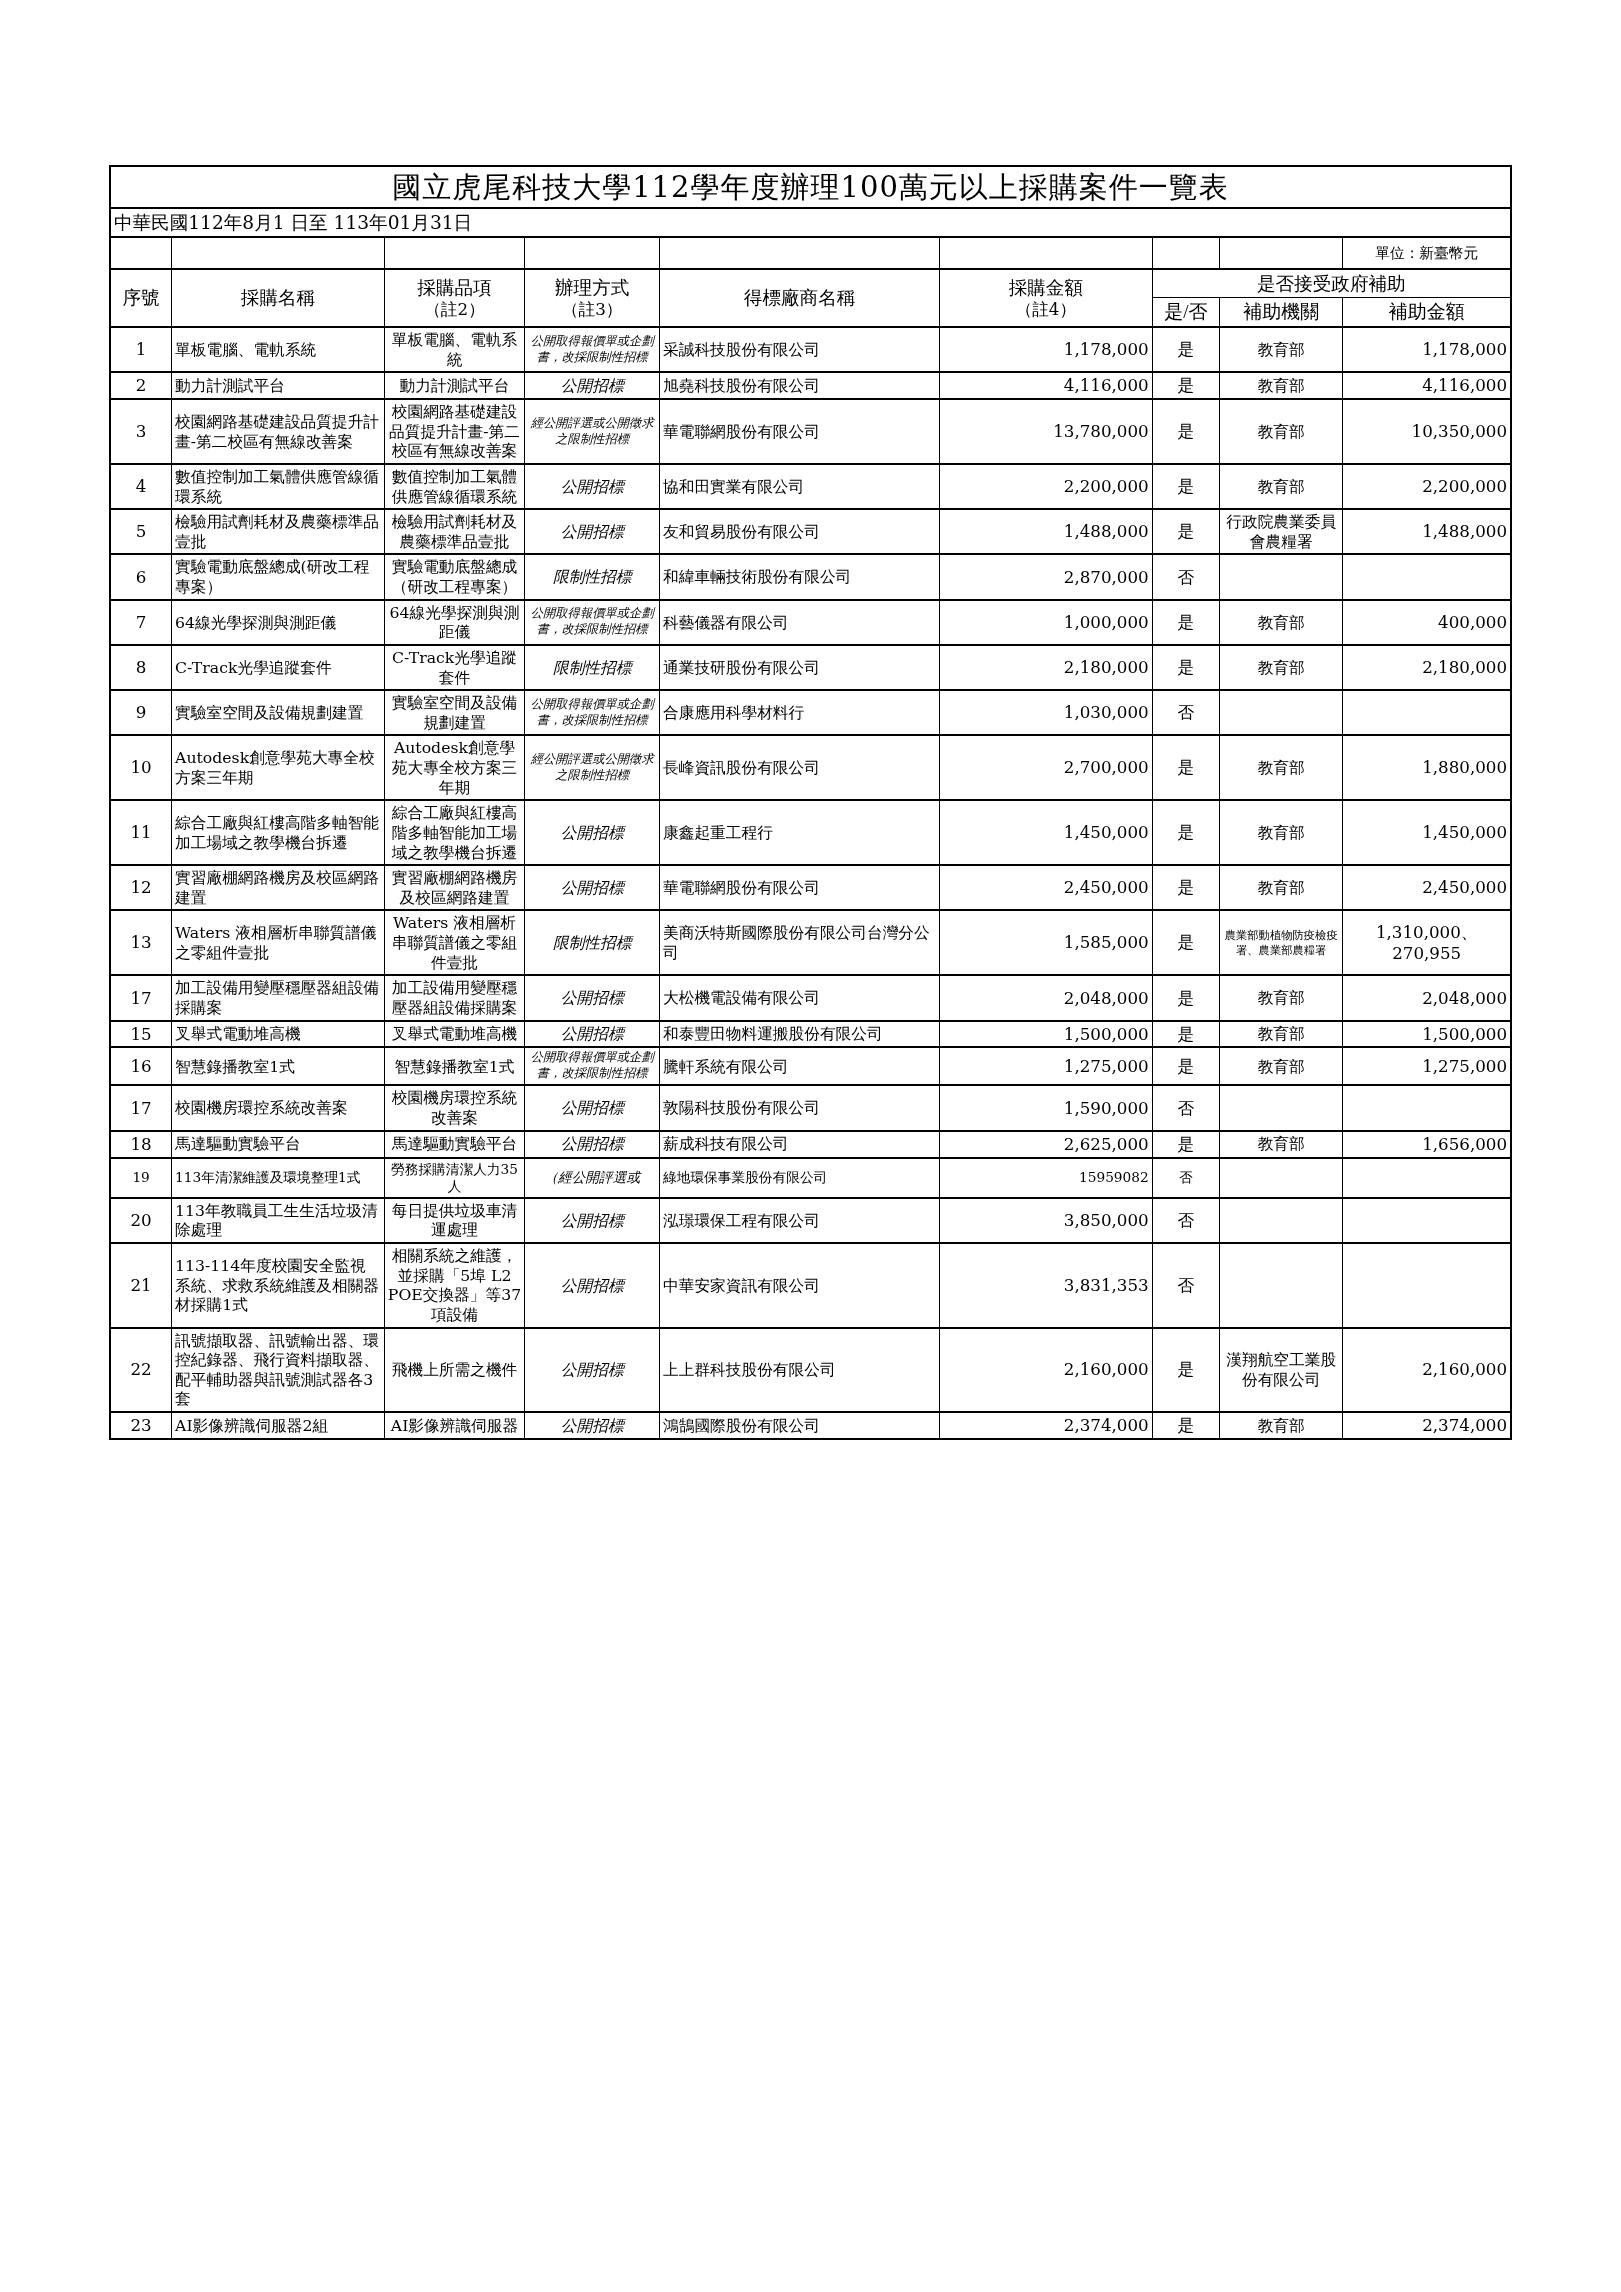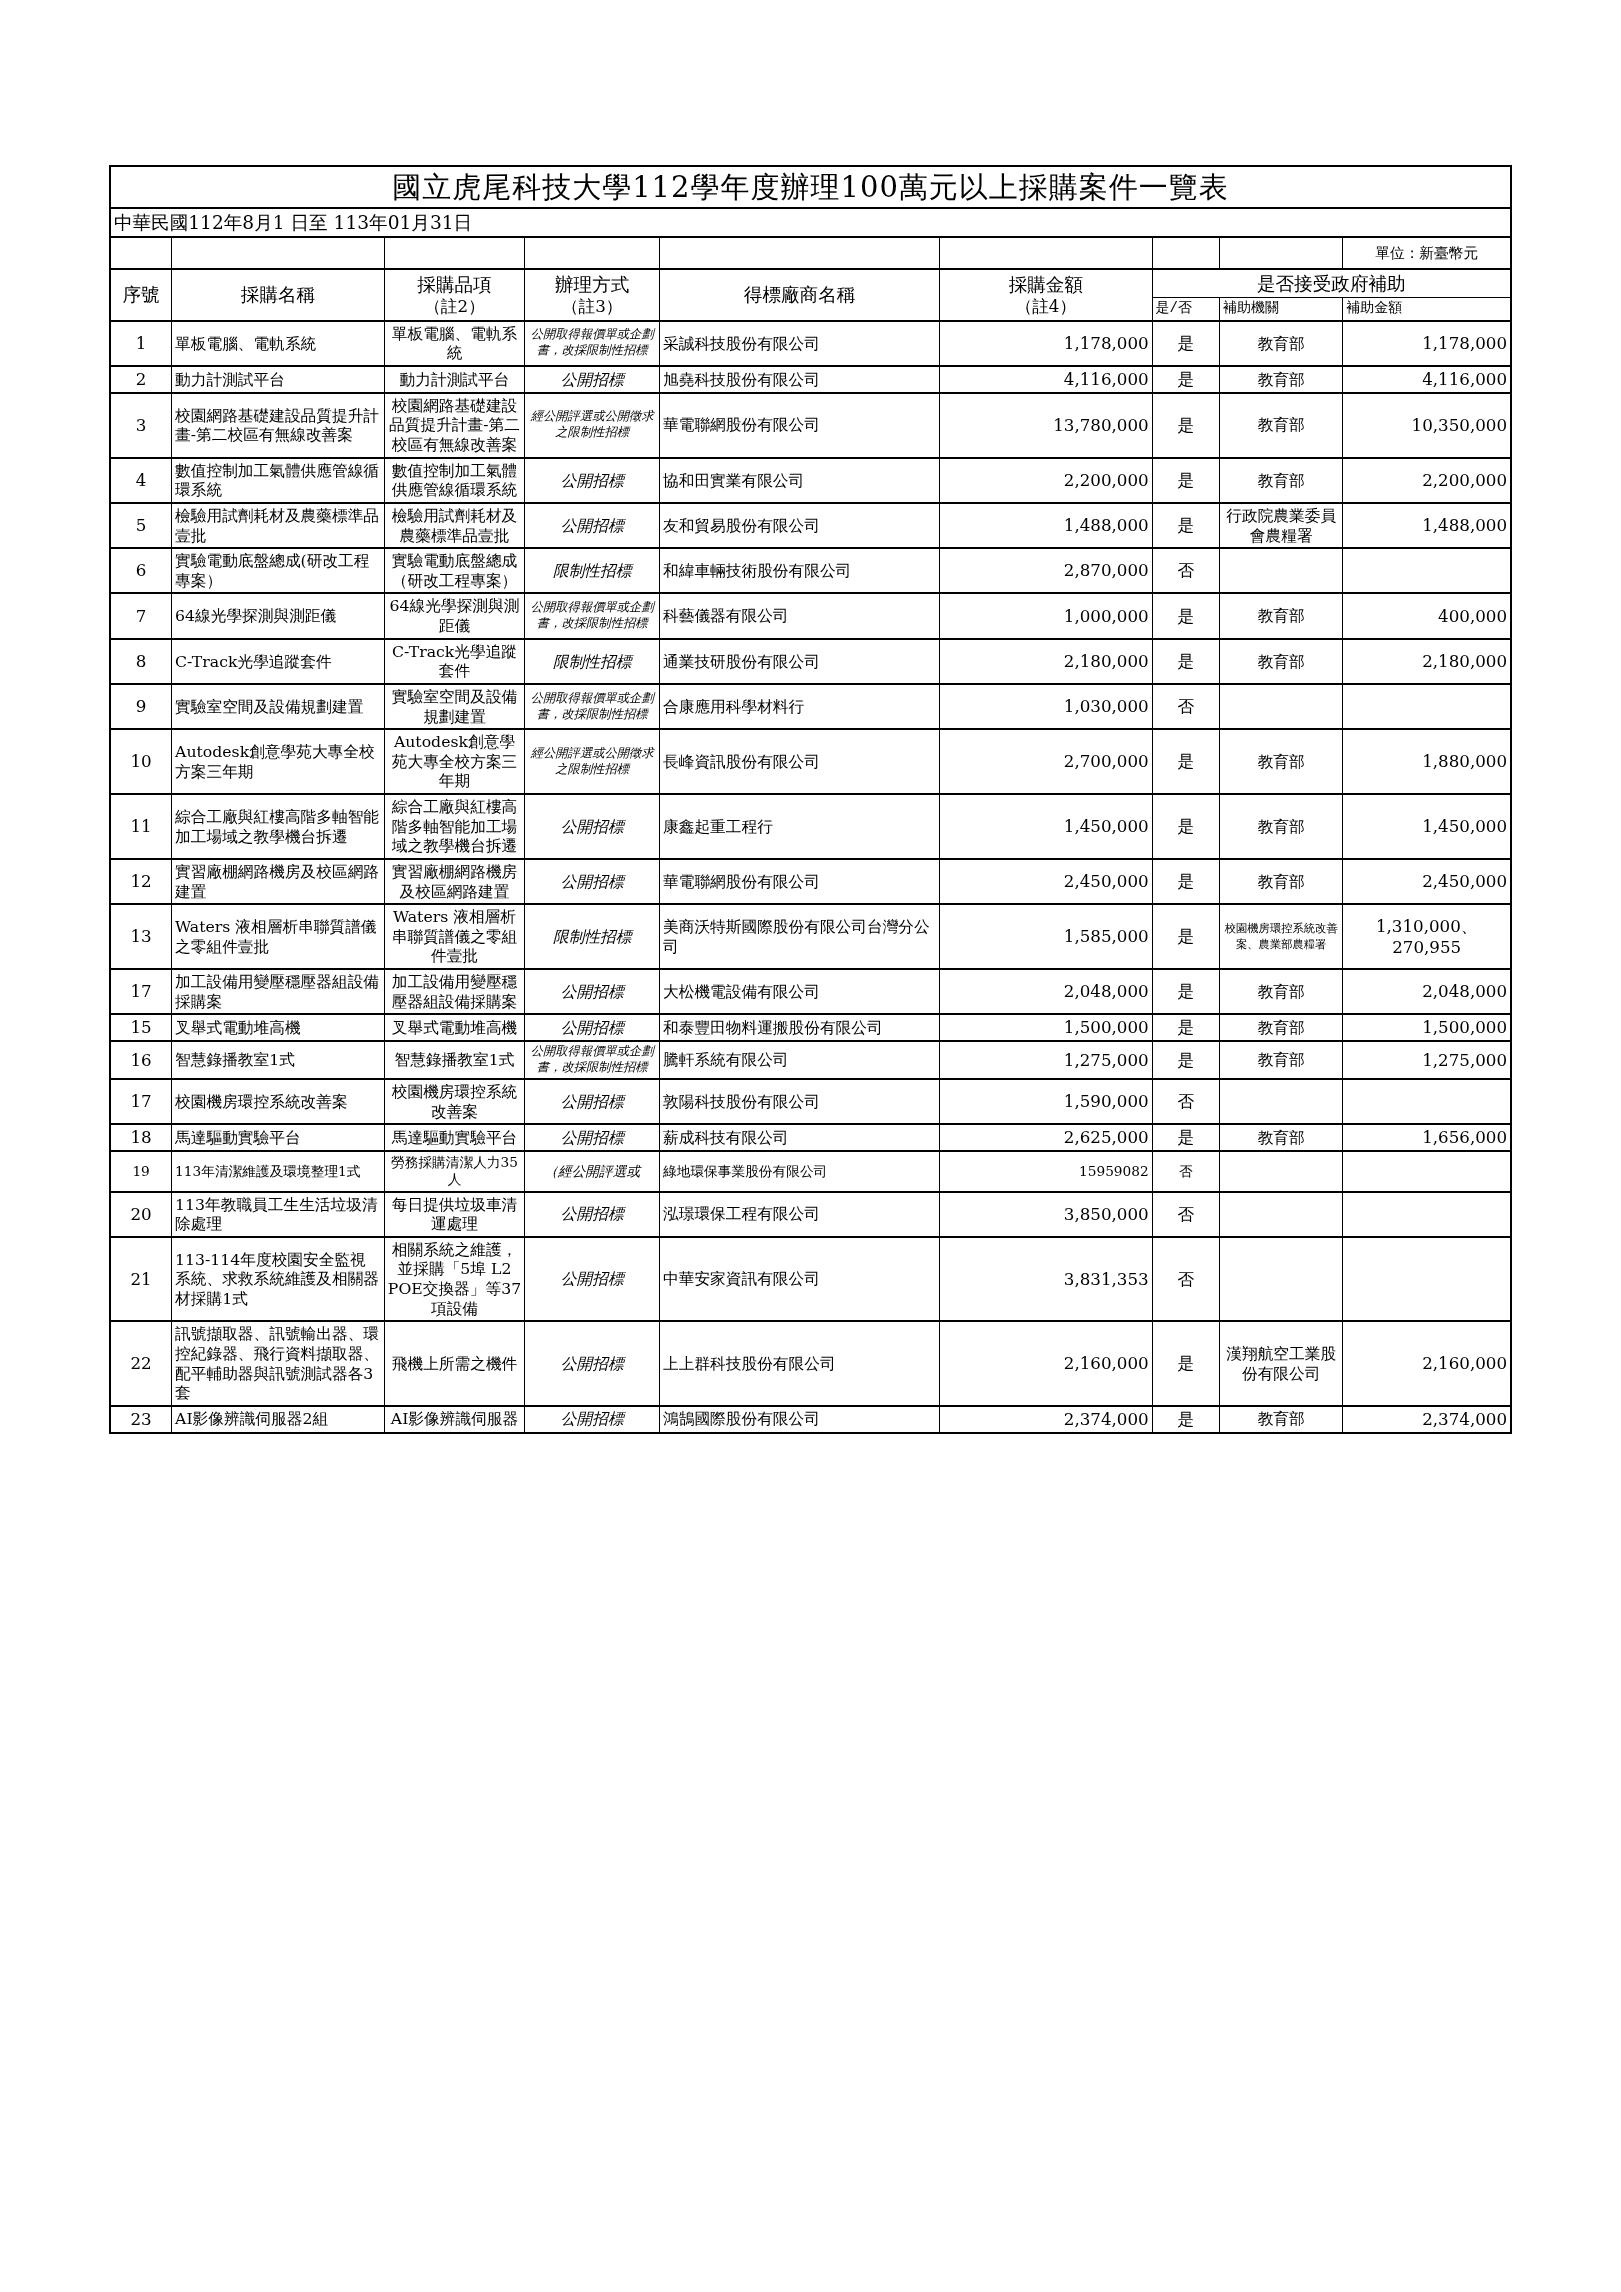--- a/index.html
+++ b/index.html
@@ -74,22 +74,23 @@
   .hdr {
     text-align: center;
     font-size: 18.6px;
     font-family: "DejaVu Serif", serif;
   }
   .hdr .note {
     display: block;
     font-size: 16.7px;
   }
   .hdr-sub {
-    font-size: 14px;
-    font-family: Liberation Mono, monospace;
+    text-align: center;
+    font-size: 19px;
+    font-family: Liberation Serif, serif;
   }
 
   td.c-seq  { text-align: center; font-size: 16.7px; font-family: "DejaVu Serif", serif; }
   td.c-name { text-align: left;   font-size: 15.7px; font-family: "DejaVu Serif", serif; }
   td.c-item { text-align: center; font-size: 15.7px; font-family: "DejaVu Serif", serif; }
   td.c-meth { text-align: center; font-size: 15.7px; font-family: "DejaVu Serif", serif; font-style: italic; }
   td.c-meth.small { font-size: 12.3px; line-height: 1.3; }
   td.c-vend { text-align: left;   font-size: 15.7px; font-family: "DejaVu Serif", serif; }
   td.c-amt  { text-align: right;  font-size: 16.7px; font-family: "DejaVu Serif", serif; padding-right: 9.8px; }
   td.c-yn   { text-align: center; font-size: 16.7px; font-family: "DejaVu Serif", serif; }
@@ -295,21 +296,21 @@
             <td class="c-sub tb-right">2,450,000</td>
           </tr>
           <tr class="data-row">
             <td class="c-seq tb-left">13</td>
             <td class="c-name">Waters 液相層析串聯質譜儀之零組件壹批</td>
             <td class="c-item">Waters 液相層析串聯質譜儀之零組件壹批</td>
             <td class="c-meth">限制性招標</td>
             <td class="c-vend">美商沃特斯國際股份有限公司台灣分公司</td>
             <td class="c-amt">1,585,000</td>
             <td class="c-yn">是</td>
-            <td class="c-org small">校園機房環控系統改善案、農業部農糧署</td>
+            <td class="c-org small">農業部動植物防疫檢疫署、農業部農糧署</td>
             <td class="c-sub tb-right two">1,310,000、270,955</td>
           </tr>
           <tr class="data-row">
             <td class="c-seq tb-left">17</td>
             <td class="c-name">加工設備用變壓穩壓器組設備採購案</td>
             <td class="c-item">加工設備用變壓穩壓器組設備採購案</td>
             <td class="c-meth">公開招標</td>
             <td class="c-vend">大松機電設備有限公司</td>
             <td class="c-amt">2,048,000</td>
             <td class="c-yn">是</td>

